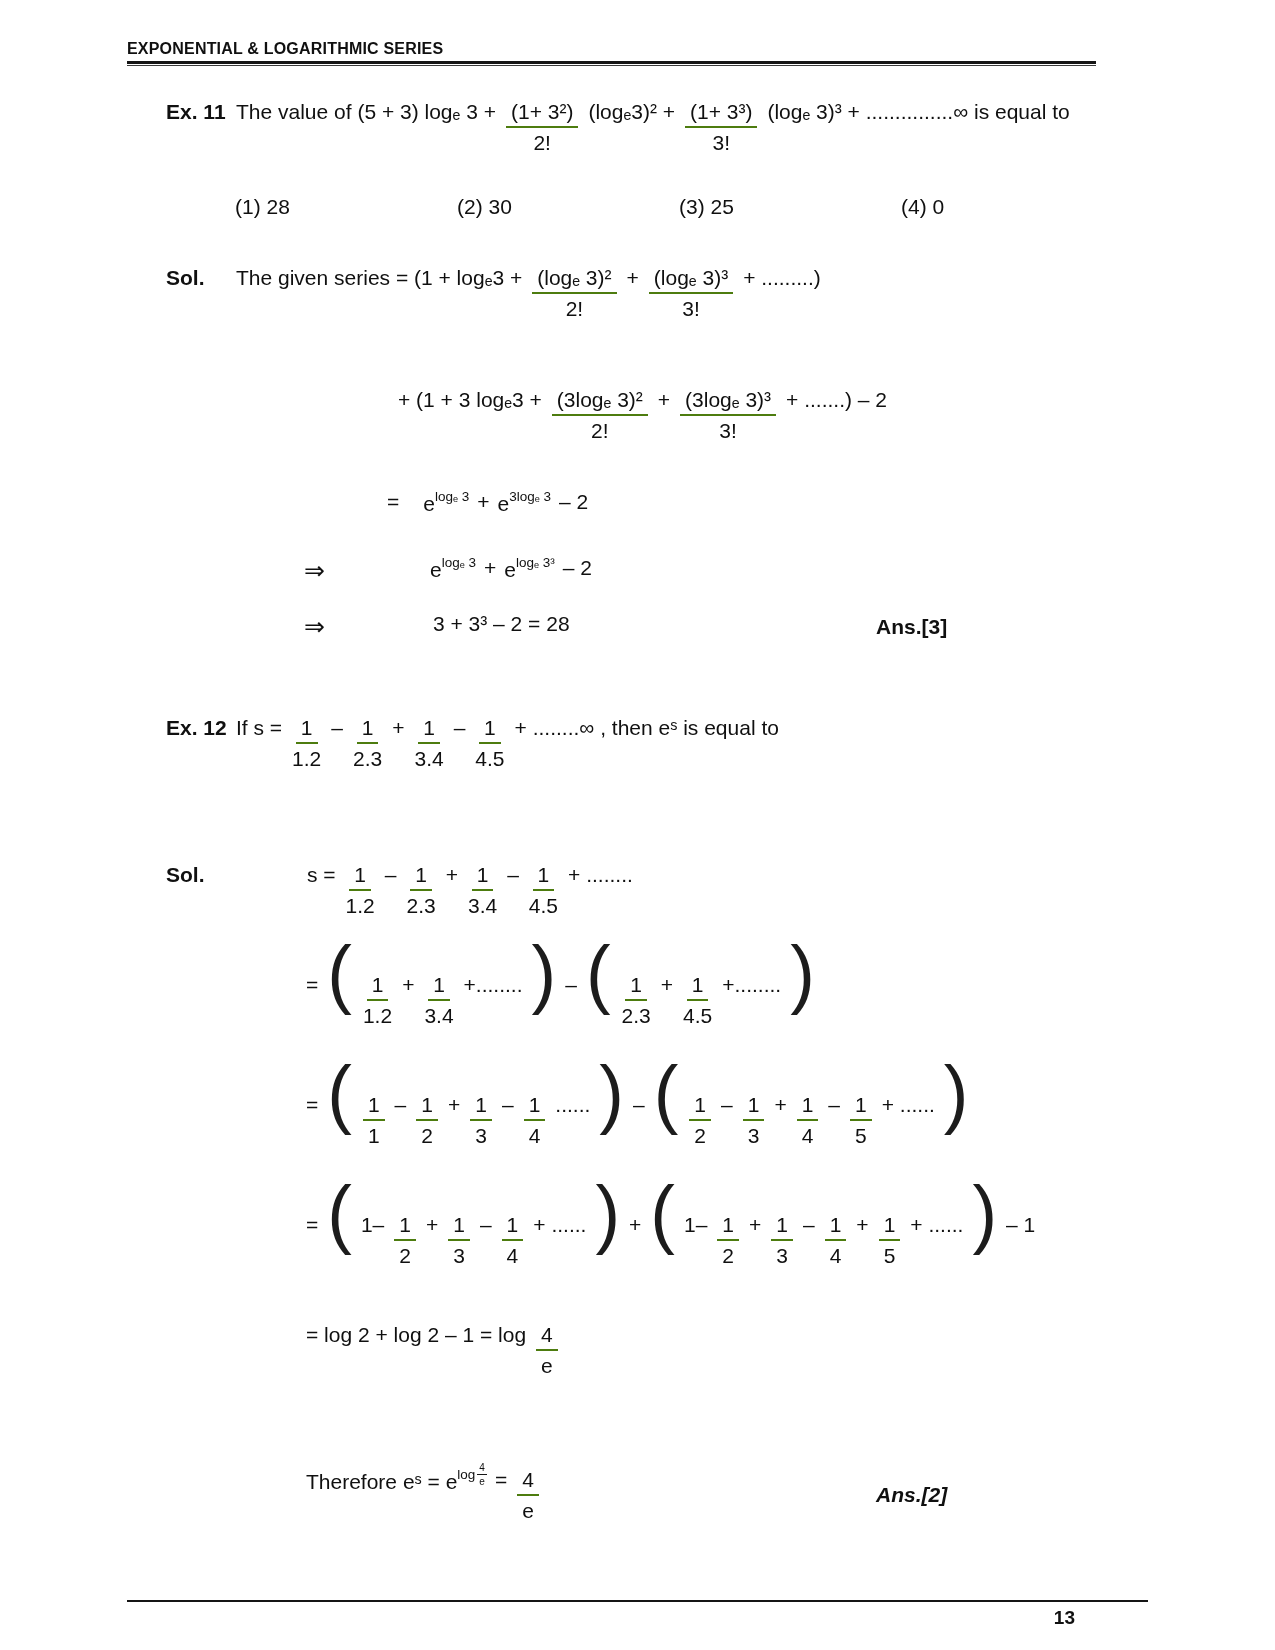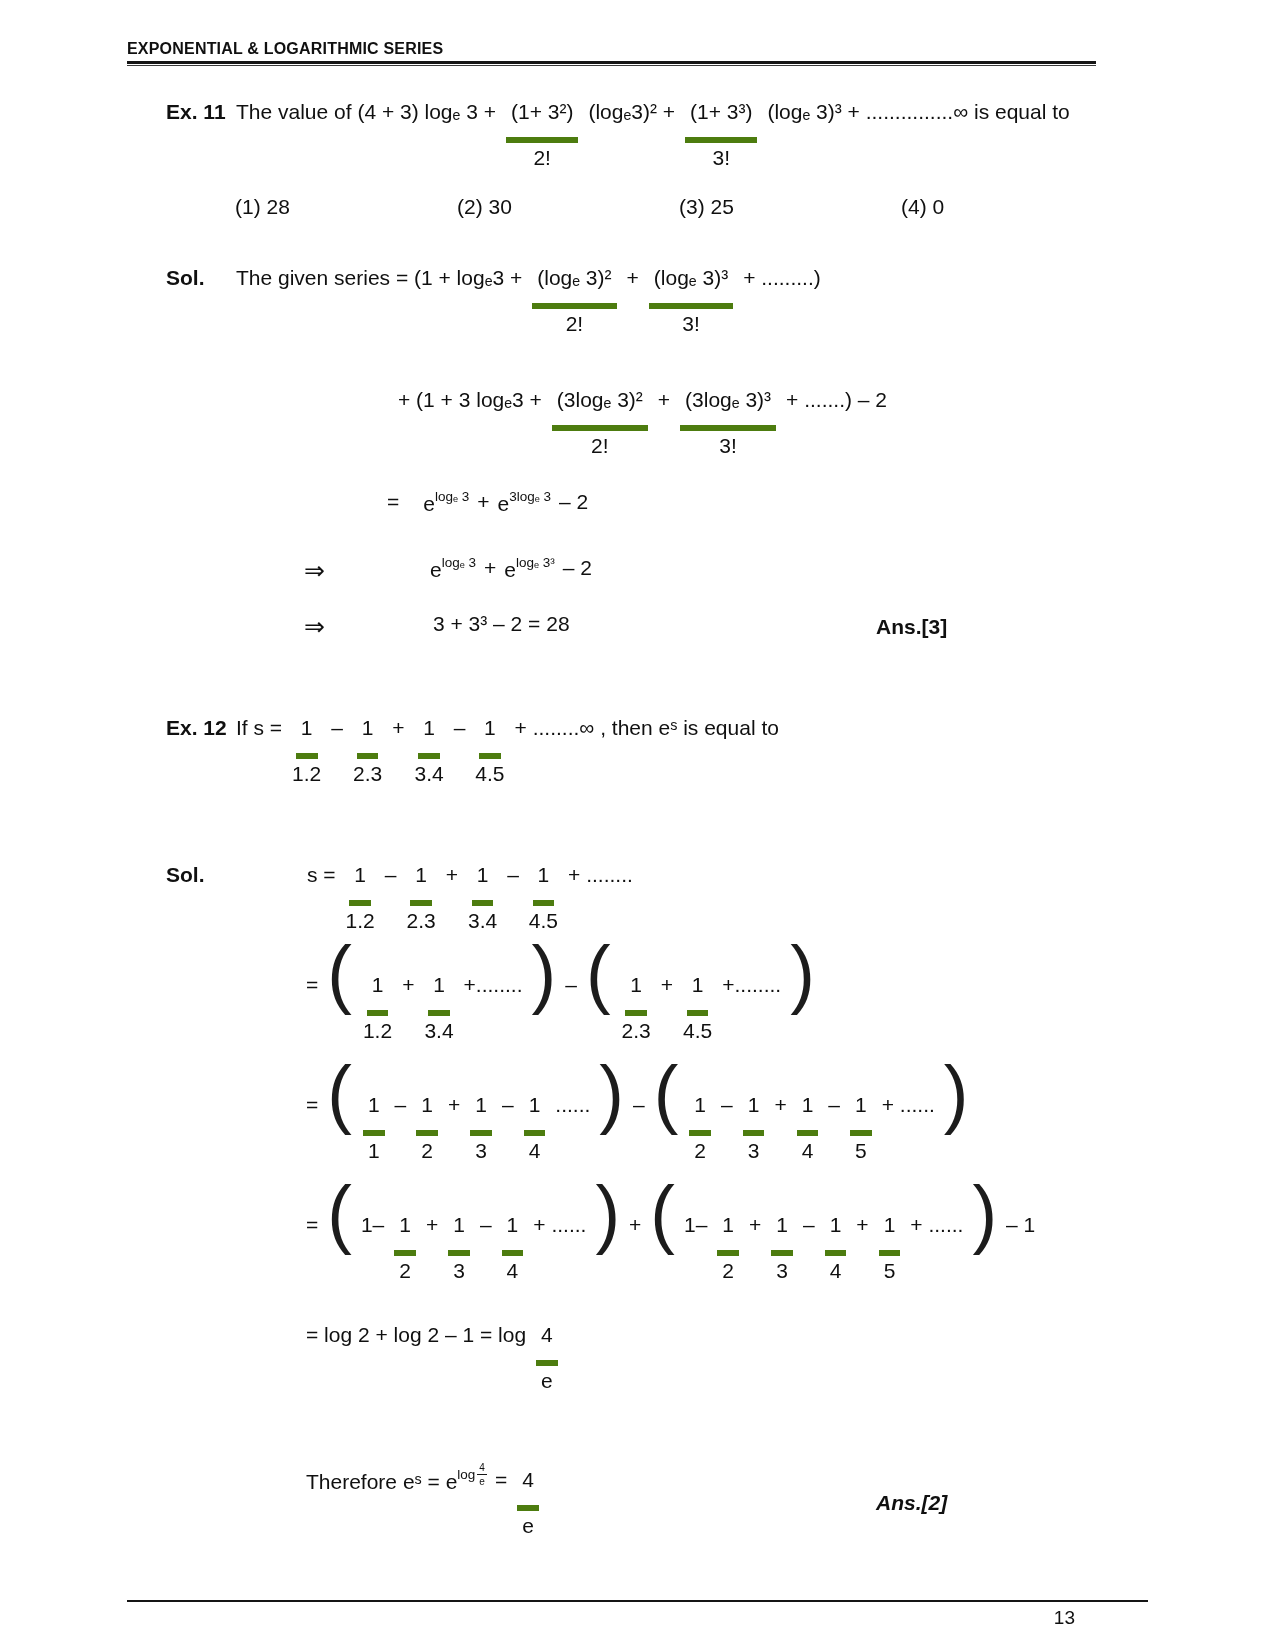--- a/index.html
+++ b/index.html
@@ -13,28 +13,28 @@
     font-size:21px;
     overflow:hidden;
   }
   .title{
     position:absolute;left:127px;top:40px;
     font-weight:bold;font-size:16px;letter-spacing:.2px;
   }
   .rule-top{position:absolute;left:127px;top:61px;width:969px;height:3px;background:#151515;}
   .rule-top::after{content:"";position:absolute;left:0;top:4px;width:100%;height:1px;background:#3a3a3a;}
   .rule-bottom{position:absolute;left:127px;top:1600px;width:1021px;height:2px;background:#151515;}
-  .pagenum{position:absolute;left:1030px;top:1607px;width:45px;text-align:right;font-weight:normal;font-size:19px;}
+  .pagenum{position:absolute;left:1030px;top:1607px;width:45px;text-align:right;font-weight:bold;font-size:19px;}
 
   .row{position:absolute;display:flex;align-items:flex-start;white-space:nowrap;gap:8px;margin-left:39px;}
   .lbl{font-weight:bold;width:62px;flex-shrink:0;}
   .lbl2{font-weight:bold;width:133px;flex-shrink:0;}
 
   .frac{display:inline-flex;flex-direction:column;align-items:center;text-align:center;margin:0 2px;line-height:1.1;}
-  .frac .num{padding:0 5px 14px;border-bottom:6px solid #4d7c0f;}
+  .frac .num{padding:0 5px 3px;border-bottom:2px solid #4d7c0f;}
   .frac .den{padding-top:3px;}
 
   .exp{font-size:13.5px;vertical-align:10px;line-height:1;}
   .expwrap{display:inline;}
   .mfrac{display:inline-flex;flex-direction:column;align-items:center;font-size:10px;line-height:1.1;position:relative;top:-8px;margin-left:2px;}
   .mfrac .mnum{border-bottom:1px solid #151515;padding:0 2px 1px;}
   .mfrac .mden{padding-top:1px;}
 
   .paren{font-size:74px;line-height:0;font-weight:normal;color:#1c1c1c;transform:scaleY(1.02);margin:0 1px;}
   .arrow{font-size:25px;}
@@ -49,21 +49,21 @@
 </head>
 <body>
 
 <div class="page">
 
   <div class="title">EXPONENTIAL &amp; LOGARITHMIC SERIES</div>
   <div class="rule-top"></div>
 
   <div class="row" style="top:100px;left:127px;">
     <span class="lbl">Ex. 11</span>
-    <span>The value of (4 + 3) logₑ 3 +</span>
+    <span>The value of (5 + 3) logₑ 3 +</span>
     <span class="frac">
         <span class="num">(1+ 3²)</span>
         <span class="den">2!</span>
       </span>
     <span>(logₑ3)² +</span>
     <span class="frac">
         <span class="num">(1+ 3³)</span>
         <span class="den">3!</span>
       </span>
     <span>(logₑ 3)³ + ...............∞  is equal to</span>

